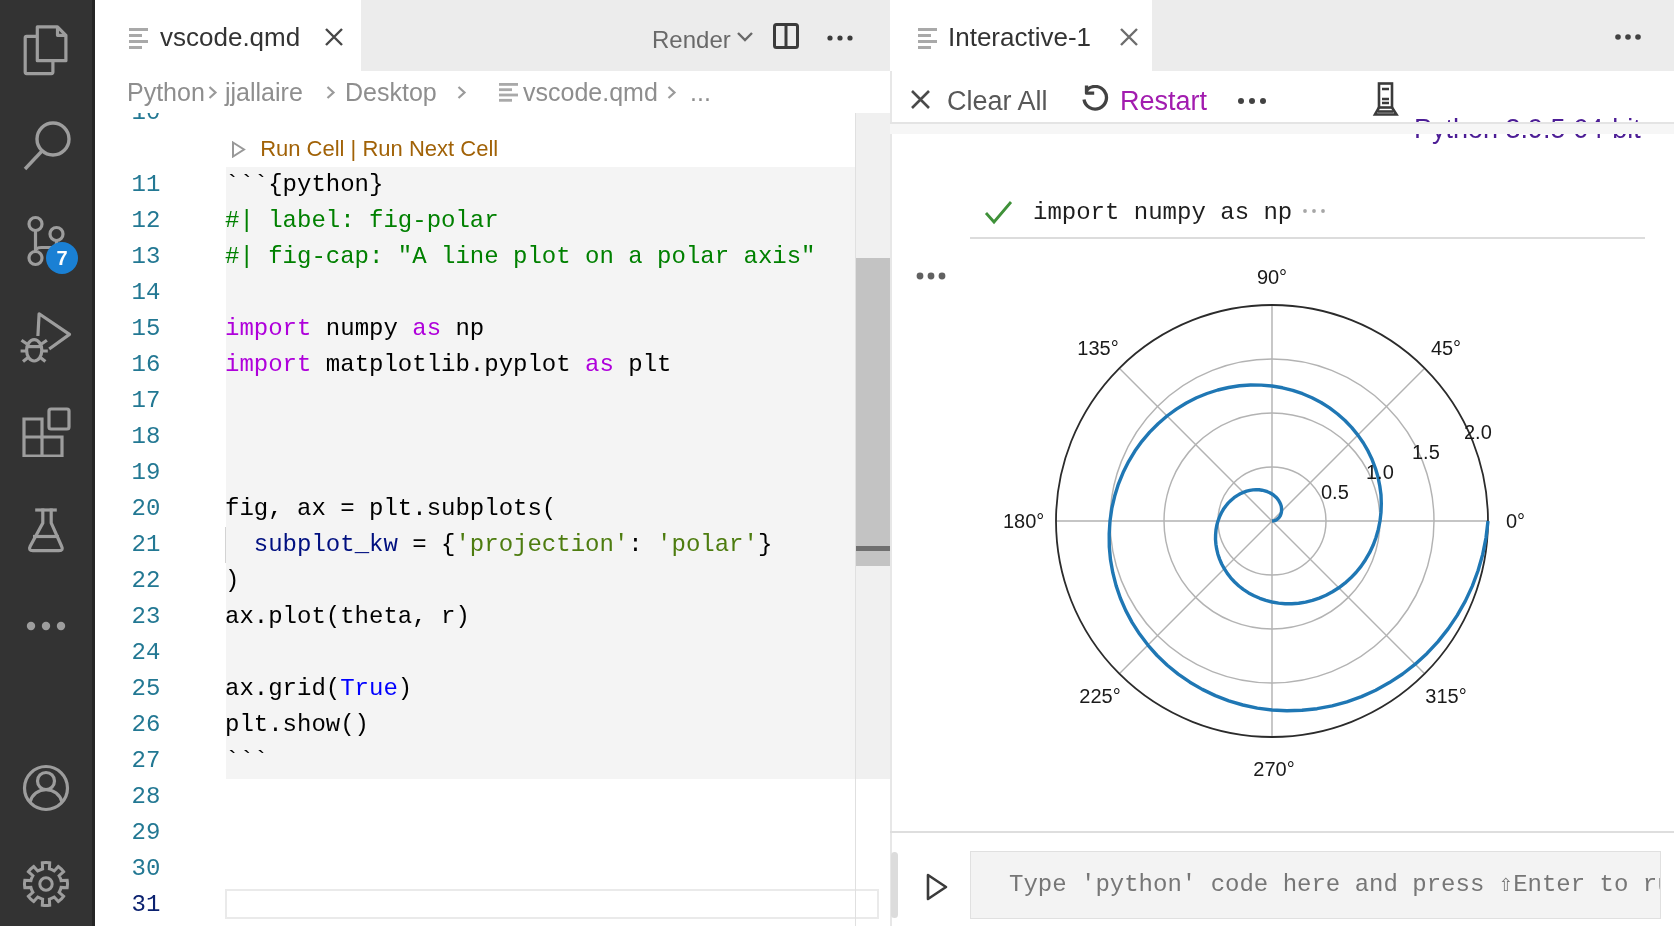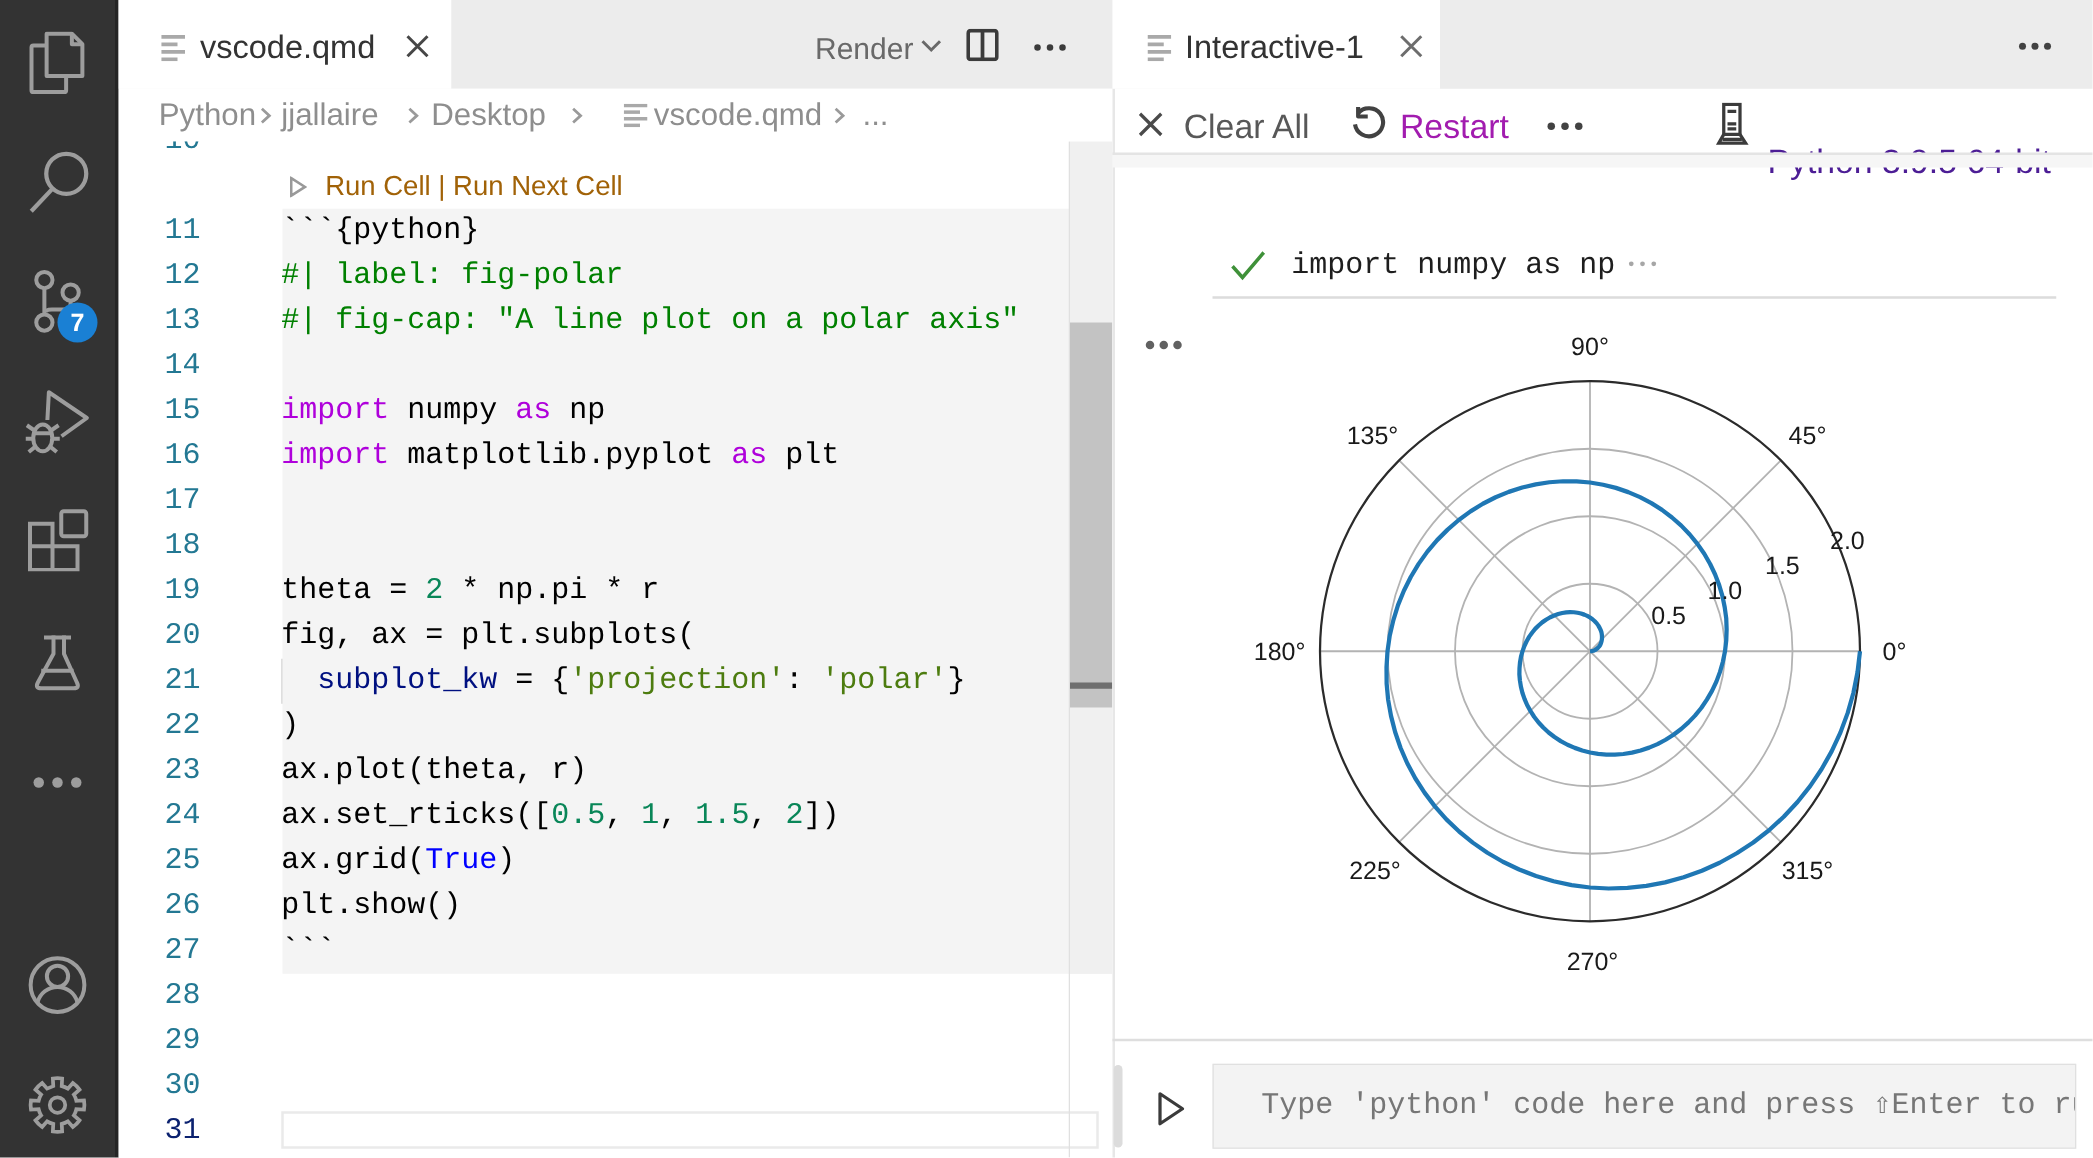--- a/index.html
+++ b/index.html
@@ -133,32 +133,30 @@
   <div class="ln" style="top:126px">13</div>
     <div class="cl cm" style="top:126px">#| fig-cap: "A line plot on a polar axis"</div>
   <div class="ln" style="top:162px">14</div>
   <div class="ln" style="top:198px">15</div>
     <div class="cl" style="top:198px"><span class="kw">import</span> numpy <span class="kw">as</span> np</div>
   <div class="ln" style="top:234px">16</div>
     <div class="cl" style="top:234px"><span class="kw">import</span> matplotlib.pyplot <span class="kw">as</span> plt</div>
   <div class="ln" style="top:270px">17</div>
   <div class="ln" style="top:306px">18</div>
   <div class="ln" style="top:342px">19</div>
-    <div class="cl" style="top:342px">theta = <span class="nu">2</span> * np.pi * r</div>
   <div class="ln" style="top:378px">20</div>
     <div class="cl" style="top:378px">fig, ax = plt.subplots(</div>
   <div class="ln" style="top:414px">21</div>
     <div class="cl" style="top:414px">  <span class="vr">subplot_kw</span> = {<span class="st">'projection'</span>: <span class="st">'polar'</span>}</div>
   <div style="left:130px; top:414px; width:1px; height:36px; background:#d3d3d3;"></div>
   <div class="ln" style="top:450px">22</div>
     <div class="cl" style="top:450px">)</div>
   <div class="ln" style="top:486px">23</div>
     <div class="cl" style="top:486px">ax.plot(theta, r)</div>
   <div class="ln" style="top:522px">24</div>
-    <div class="cl" style="top:522px">ax.set_rticks([<span class="nu">0.5</span>, <span class="nu">1</span>, <span class="nu">1.5</span>, <span class="nu">2</span>])</div>
   <div class="ln" style="top:558px">25</div>
     <div class="cl" style="top:558px">ax.grid(<span class="bl">True</span>)</div>
   <div class="ln" style="top:594px">26</div>
     <div class="cl" style="top:594px">plt.show()</div>
   <div class="ln" style="top:630px">27</div>
     <div class="cl" style="top:630px">```</div>
   <div class="ln" style="top:666px">28</div>
   <div class="ln" style="top:702px">29</div>
   <div class="ln" style="top:738px">30</div>
   <div class="ln" style="top:774px; color:#0b216f">31</div>

